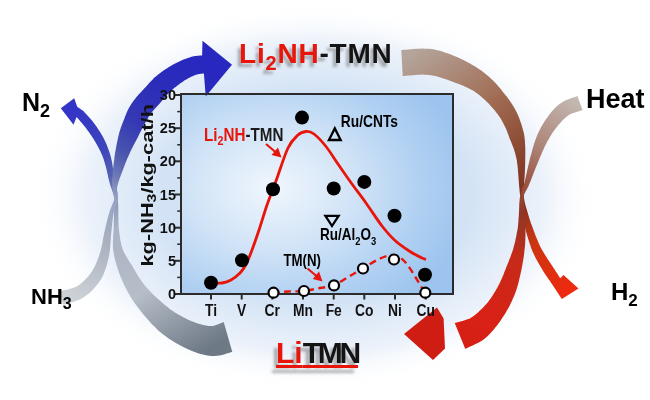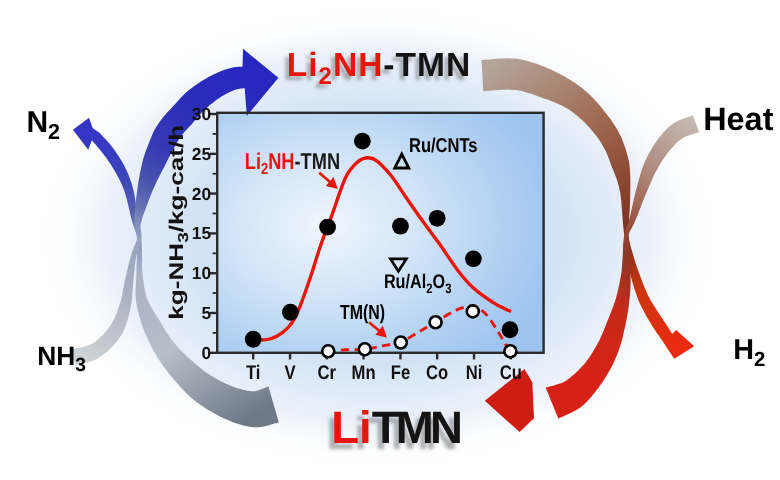--- a/index.html
+++ b/index.html
@@ -162,18 +162,18 @@
 
 <g stroke="#e8150b" stroke-width="2.2" fill="#e8150b">
   <line x1="266" y1="144" x2="276" y2="152.5"></line>
   <path d="M 281.5,157.5 L 271.5,155 L 278,147.5 Z" stroke="none"></path>
   <line x1="307.5" y1="268.5" x2="317" y2="276.5"></line>
   <path d="M 322.5,281.5 L 312.8,279 L 319,271.5 Z" stroke="none"></path>
 </g>
 </svg>
 
 <div class="ttl" style="left:239px;top:38px;font-size:28px;letter-spacing:0.8px;color:#e8150b;text-shadow:-3px 4px 3px rgba(110,110,110,0.55);">Li<sub style="font-size:20px;">2</sub>NH<span style="color:#141414;">-TMN</span></div>
-<div class="ttl" style="left:276px;top:336px;font-size:38px;color:#e8150b;text-shadow:-4px 5px 3px rgba(110,110,110,0.55);">Li<span style="color:#141414;letter-spacing:-3.2px;">TMN</span></div>
+<div class="ttl" style="left:276px;top:336px;font-size:30px;color:#e8150b;text-shadow:-4px 5px 3px rgba(110,110,110,0.55);text-decoration:underline;">Li<span style="color:#141414;letter-spacing:-3.2px;">TMN</span></div>
 
 <div class="ttl" style="left:22px;top:88px;font-size:25px;color:#000;">N<sub style="font-size:18px;">2</sub></div>
 <div class="ttl" style="left:9px;top:284px;font-size:22px;color:#000;margin-left:22px;">NH<sub style="font-size:16px;">3</sub></div>
 <div class="ttl" style="left:586px;top:84px;font-size:27px;color:#000;">Heat</div>
 <div class="ttl" style="left:587px;top:278px;font-size:24px;color:#000;margin-left:24px;">H<sub style="font-size:17px;">2</sub></div>
 
 </body></html>

